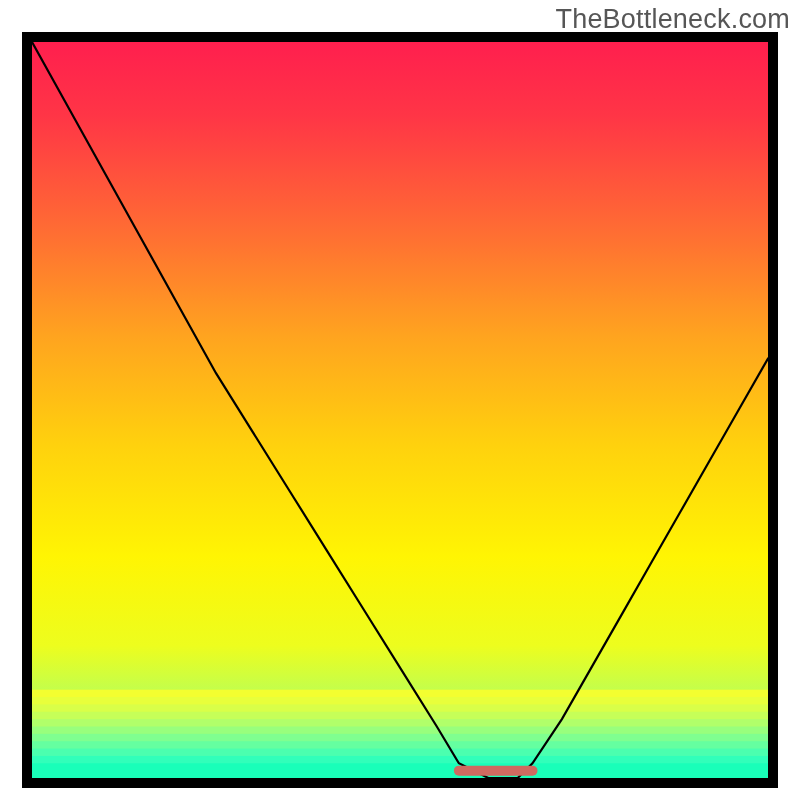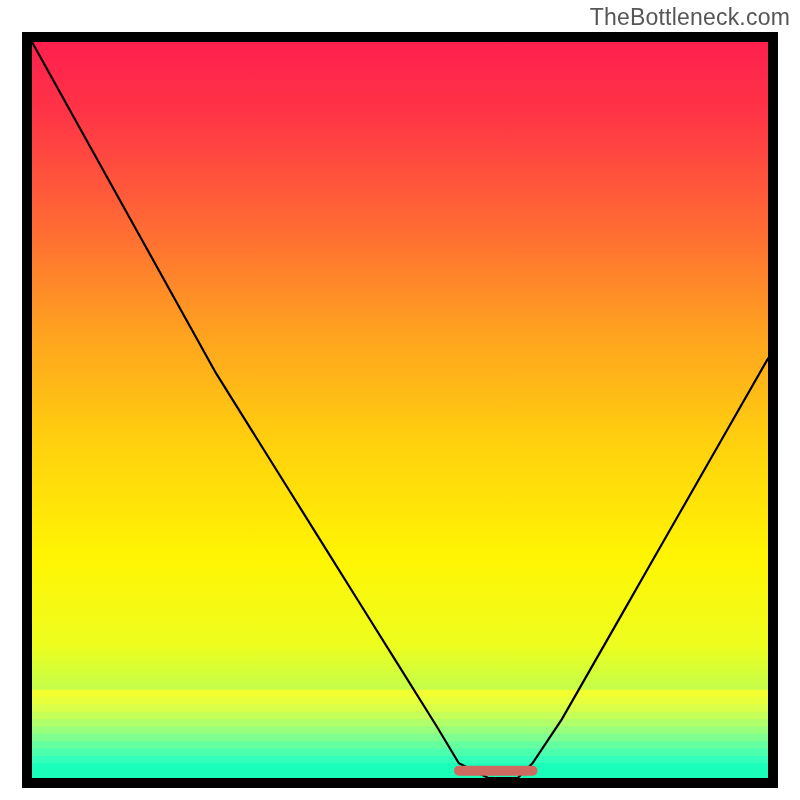--- a/index.html
+++ b/index.html
@@ -8,21 +8,21 @@
     width: 800px;
     height: 800px;
     background: #ffffff;
     overflow: hidden;
     font-family: Arial, Helvetica, sans-serif;
   }
   .attribution {
     position: absolute;
     top: 4px;
     right: 10px;
-    font-size: 23px;
+    font-size: 27px;
     font-weight: 500;
     color: #565656;
     letter-spacing: 0.2px;
   }
   .frame {
     position: absolute;
     left: 22px;
     top: 32px;
     width: 756px;
     height: 756px;

